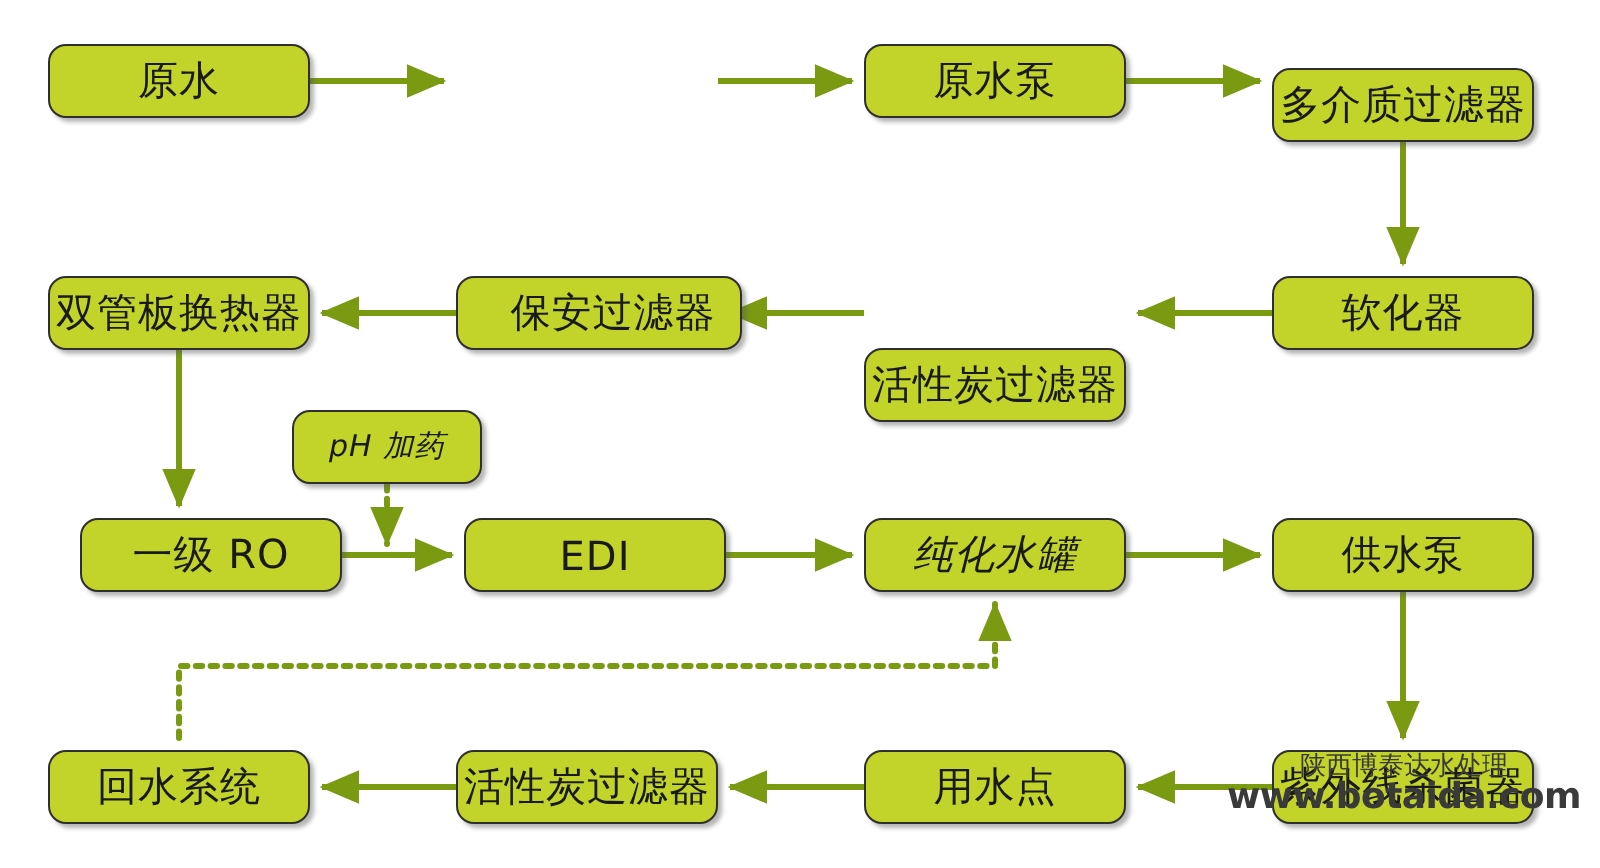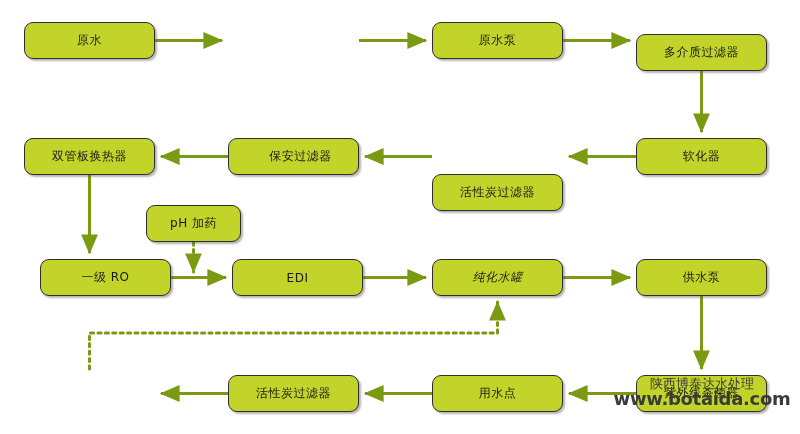--- a/index.html
+++ b/index.html
@@ -30,27 +30,28 @@
     position: absolute;
     box-sizing: border-box;
     background: #c2d42a;
     border: 1.4px solid #2f2f2f;
     border-radius: 9px;
     box-shadow: 2px 2px 2px rgba(90,90,90,0.45);
     display: flex;
     align-items: center;
     justify-content: center;
     color: #1a1a1a;
-    font-size: 12px;
+    font-size: 20px;
     letter-spacing: 0.5px;
     white-space: nowrap;
     z-index: 5;
   }
   .node.small {
-    font-size: 12px;
+    font-size: 15px;
+    font-style: italic;
   }
   .watermark {
     position: absolute;
     z-index: 9;
     display: flex;
     flex-direction: column;
     align-items: center;
     justify-content: center;
     line-height: 1.05;
     color: #3a3a3a;
@@ -113,32 +114,33 @@
 
     <path d="M89.5,369 L89.5,333 L497.5,333 L497.5,302" fill="none" stroke="#7a9a12" stroke-width="3" stroke-dasharray="3.2 4.2" stroke-linecap="round" marker-end="url(#arrow-dot)"></path>
   </svg>
 
   <div class="node" style="left:24px;  top:22px;  width:131px; height:37px;">原水</div>
   <div class="node" style="left:432px; top:22px;  width:131px; height:37px;">原水泵</div>
   <div class="node" style="left:636px; top:22px;  width:131px; height:37px;margin-top:12px;">多介质过滤器</div>
 
   <div class="node" style="left:636px; top:138px; width:131px; height:37px;">软化器</div>
   <div class="node" style="left:432px; top:138px; width:131px; height:37px;margin-top:36px;">活性炭过滤器</div>
-  <div class="node" style="left:228px; top:138px; width:131px; height:37px;padding-left:14px;">保安过滤器</div>
+  <div class="node" style="left:228px; top:138px; width:143px; height:37px;padding-left:14px;">保安过滤器</div>
   <div class="node" style="left:24px;  top:138px; width:131px; height:37px;">双管板换热器</div>
 
   <div class="node small" style="left:146px; top:205px; width:95px; height:37px;">pH 加药</div>
 
   <div class="node" style="left:24px;  top:259px; width:131px; height:37px;margin-left:16px;">一级 RO</div>
   <div class="node" style="left:232px; top:259px; width:131px; height:37px;">EDI</div>
   <div class="node" style="left:432px; top:259px; width:131px; height:37px;font-style:italic;">纯化水罐</div>
   <div class="node" style="left:636px; top:259px; width:131px; height:37px;">供水泵</div>
 
   <div class="node" style="left:636px; top:375px; width:131px; height:37px;">紫外线杀菌器</div>
   <div class="node" style="left:432px; top:375px; width:131px; height:37px;">用水点</div>
   <div class="node" style="left:228px; top:375px; width:131px; height:37px;">活性炭过滤器</div>
+  <div class="node" style="left:24px;  top:375px; width:131px; height:37px;">回水系统</div>
 
   <div class="watermark" style="left:640px; top:372px; width:124px; height:42px;">
     <span class="wm-line1">陕西博泰达水处理</span>
     <span class="wm-line2">www.botaida.com</span>
   </div>
 
 </div>
 
 </body></html>

